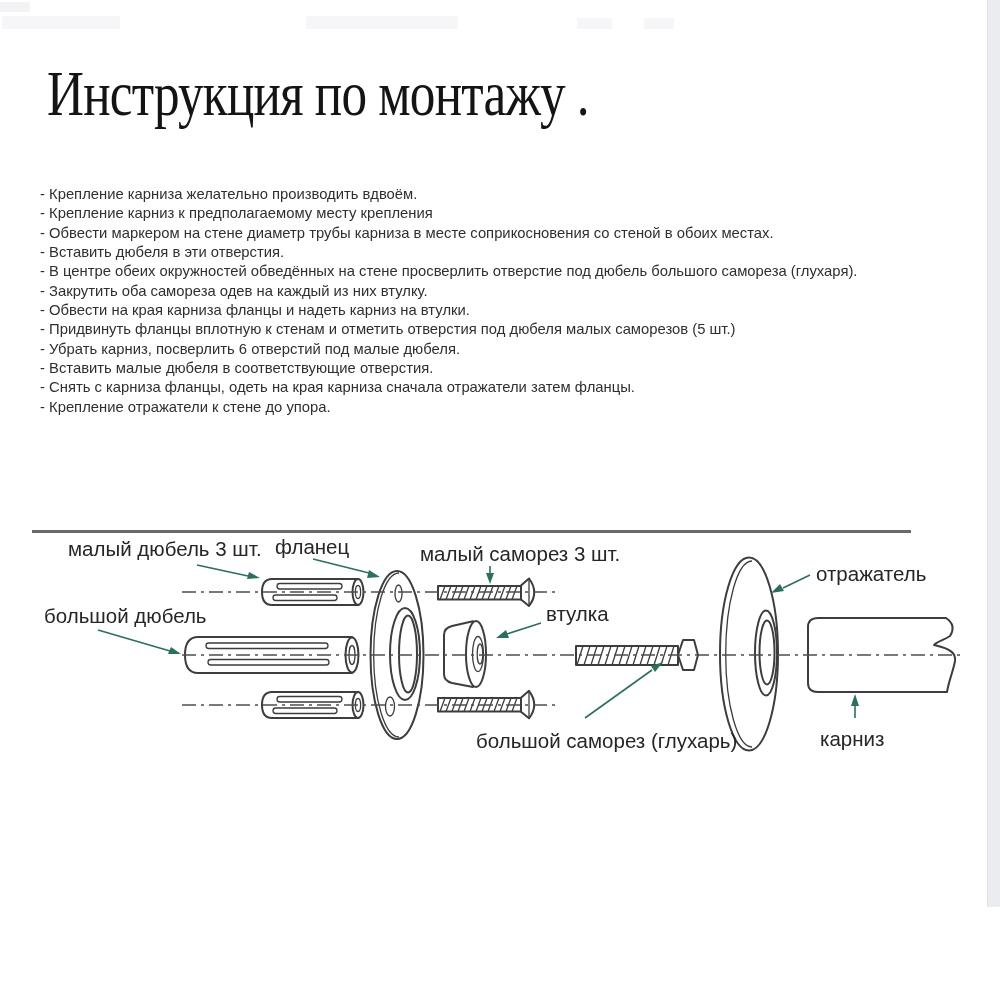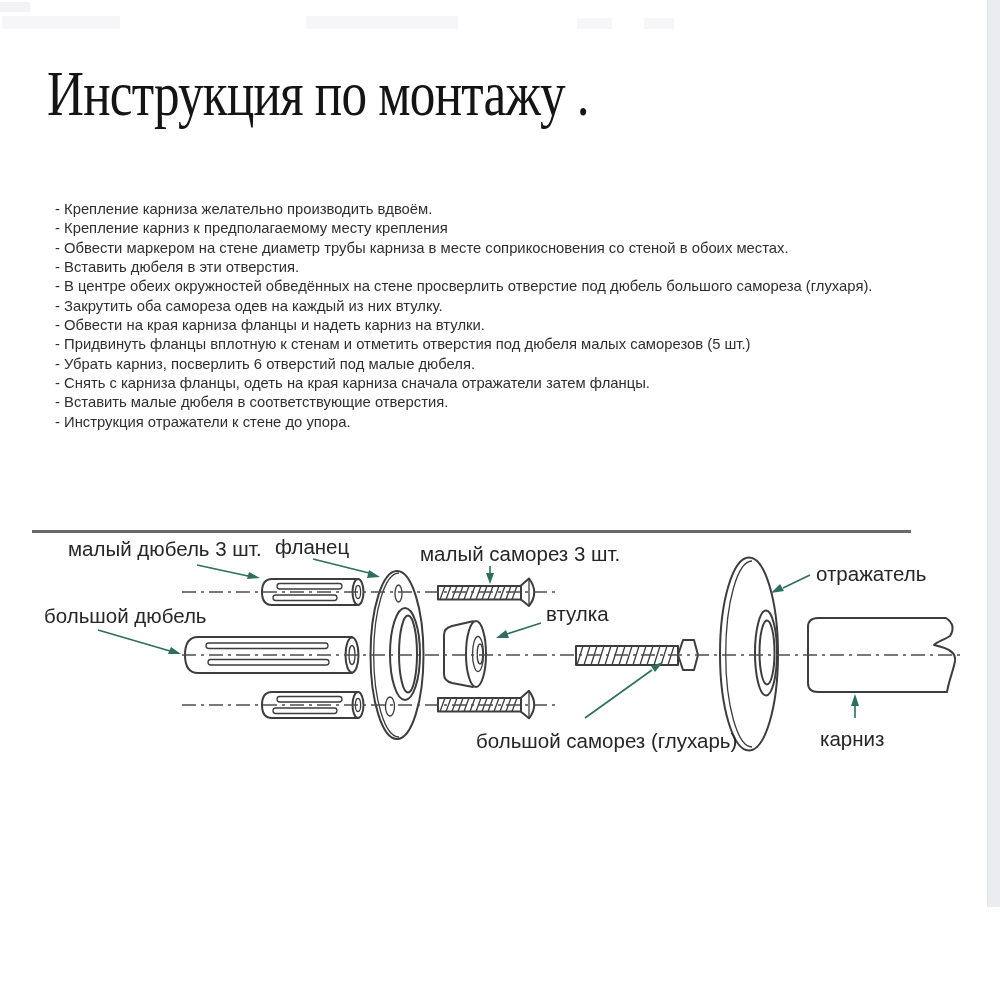--- a/index.html
+++ b/index.html
@@ -13,21 +13,21 @@
   .a3{left:306px;top:16px;width:152px;height:13px;background:#f6f6f8;}
   .a4{left:577px;top:18px;width:35px;height:11px;background:#f6f6f8;}
   .a5{left:644px;top:18px;width:30px;height:11px;background:#f6f6f8;}
   .title{
     position:absolute;left:47px;top:60px;margin:0;
     font-family:"Liberation Serif",serif;font-weight:400;
     font-size:64px;line-height:1.05;color:#141414;white-space:nowrap;
     transform:scaleX(0.8);transform-origin:left top;letter-spacing:-1px;
   }
   .instructions{
-    position:absolute;left:40px;top:185px;margin:15px;padding:0;list-style:none;
+    position:absolute;left:40px;top:185px;margin:0;padding:0;list-style:none;
     font-size:14.8px;line-height:19.35px;color:#2f2f2f;white-space:nowrap;
   }
   .diagram{position:absolute;left:0;top:500px;}
   .ln{stroke:#3d3d3d;stroke-width:2;fill:none;stroke-linecap:round;stroke-linejoin:round;}
   .fw{fill:#ffffff;}
   .thin{stroke:#3d3d3d;stroke-width:1.3;fill:none;}
   .cl{stroke:#4d4d4d;stroke-width:1.4;fill:none;stroke-dasharray:14 5 3 5;}
   .divider{stroke:#6a6a6a;stroke-width:2.8;}
   .ar{stroke:#2c6e5f;stroke-width:1.6;fill:none;}
   .arh{fill:#2c6e5f;stroke:none;}
@@ -53,23 +53,23 @@
   <ul class="instructions">
       <li>- Крепление карниза желательно производить вдвоём.</li>
       <li>- Крепление карниз к предполагаемому месту крепления</li>
       <li>- Обвести маркером на стене диаметр трубы карниза в месте соприкосновения со стеной в обоих местах.</li>
       <li>- Вставить дюбеля в эти отверстия.</li>
       <li>- В центре обеих окружностей обведённых на стене просверлить отверстие под дюбель большого самореза (глухаря).</li>
       <li>- Закрутить оба самореза одев на каждый из них втулку.</li>
       <li>- Обвести на края карниза фланцы и надеть карниз на втулки.</li>
       <li>- Придвинуть фланцы вплотную к стенам и отметить отверстия под дюбеля малых саморезов (5 шт.)</li>
       <li>- Убрать карниз, посверлить 6 отверстий под малые дюбеля.</li>
+      <li>- Вставить малые дюбеля в соответствующие отверстия.</li>
       <li>- Снять с карниза фланцы, одеть на края карниза сначала отражатели затем фланцы.</li>
-      <li>- Вставить малые дюбеля в соответствующие отверстия.</li>
-      <li>- Инструкция отражатели к стене до упора.</li>
+      <li>- Крепление отражатели к стене до упора.</li>
     </ul>
 
   <svg class="diagram" width="1000" height="300" viewBox="0 500 1000 300" xmlns="http://www.w3.org/2000/svg">
 
     <line class="divider" x1="32" y1="531.5" x2="911" y2="531.5"></line>
 
     <g>
       <path class="ln fw" d="M358,579 L272,579 Q262,579 262,592 Q262,605 272,605 L358,605"></path>
       <rect class="thin fw" x="277" y="583.5" width="65" height="5.5" rx="2.7"></rect>
       <rect class="thin fw" x="273" y="595" width="64" height="5.5" rx="2.7"></rect>

